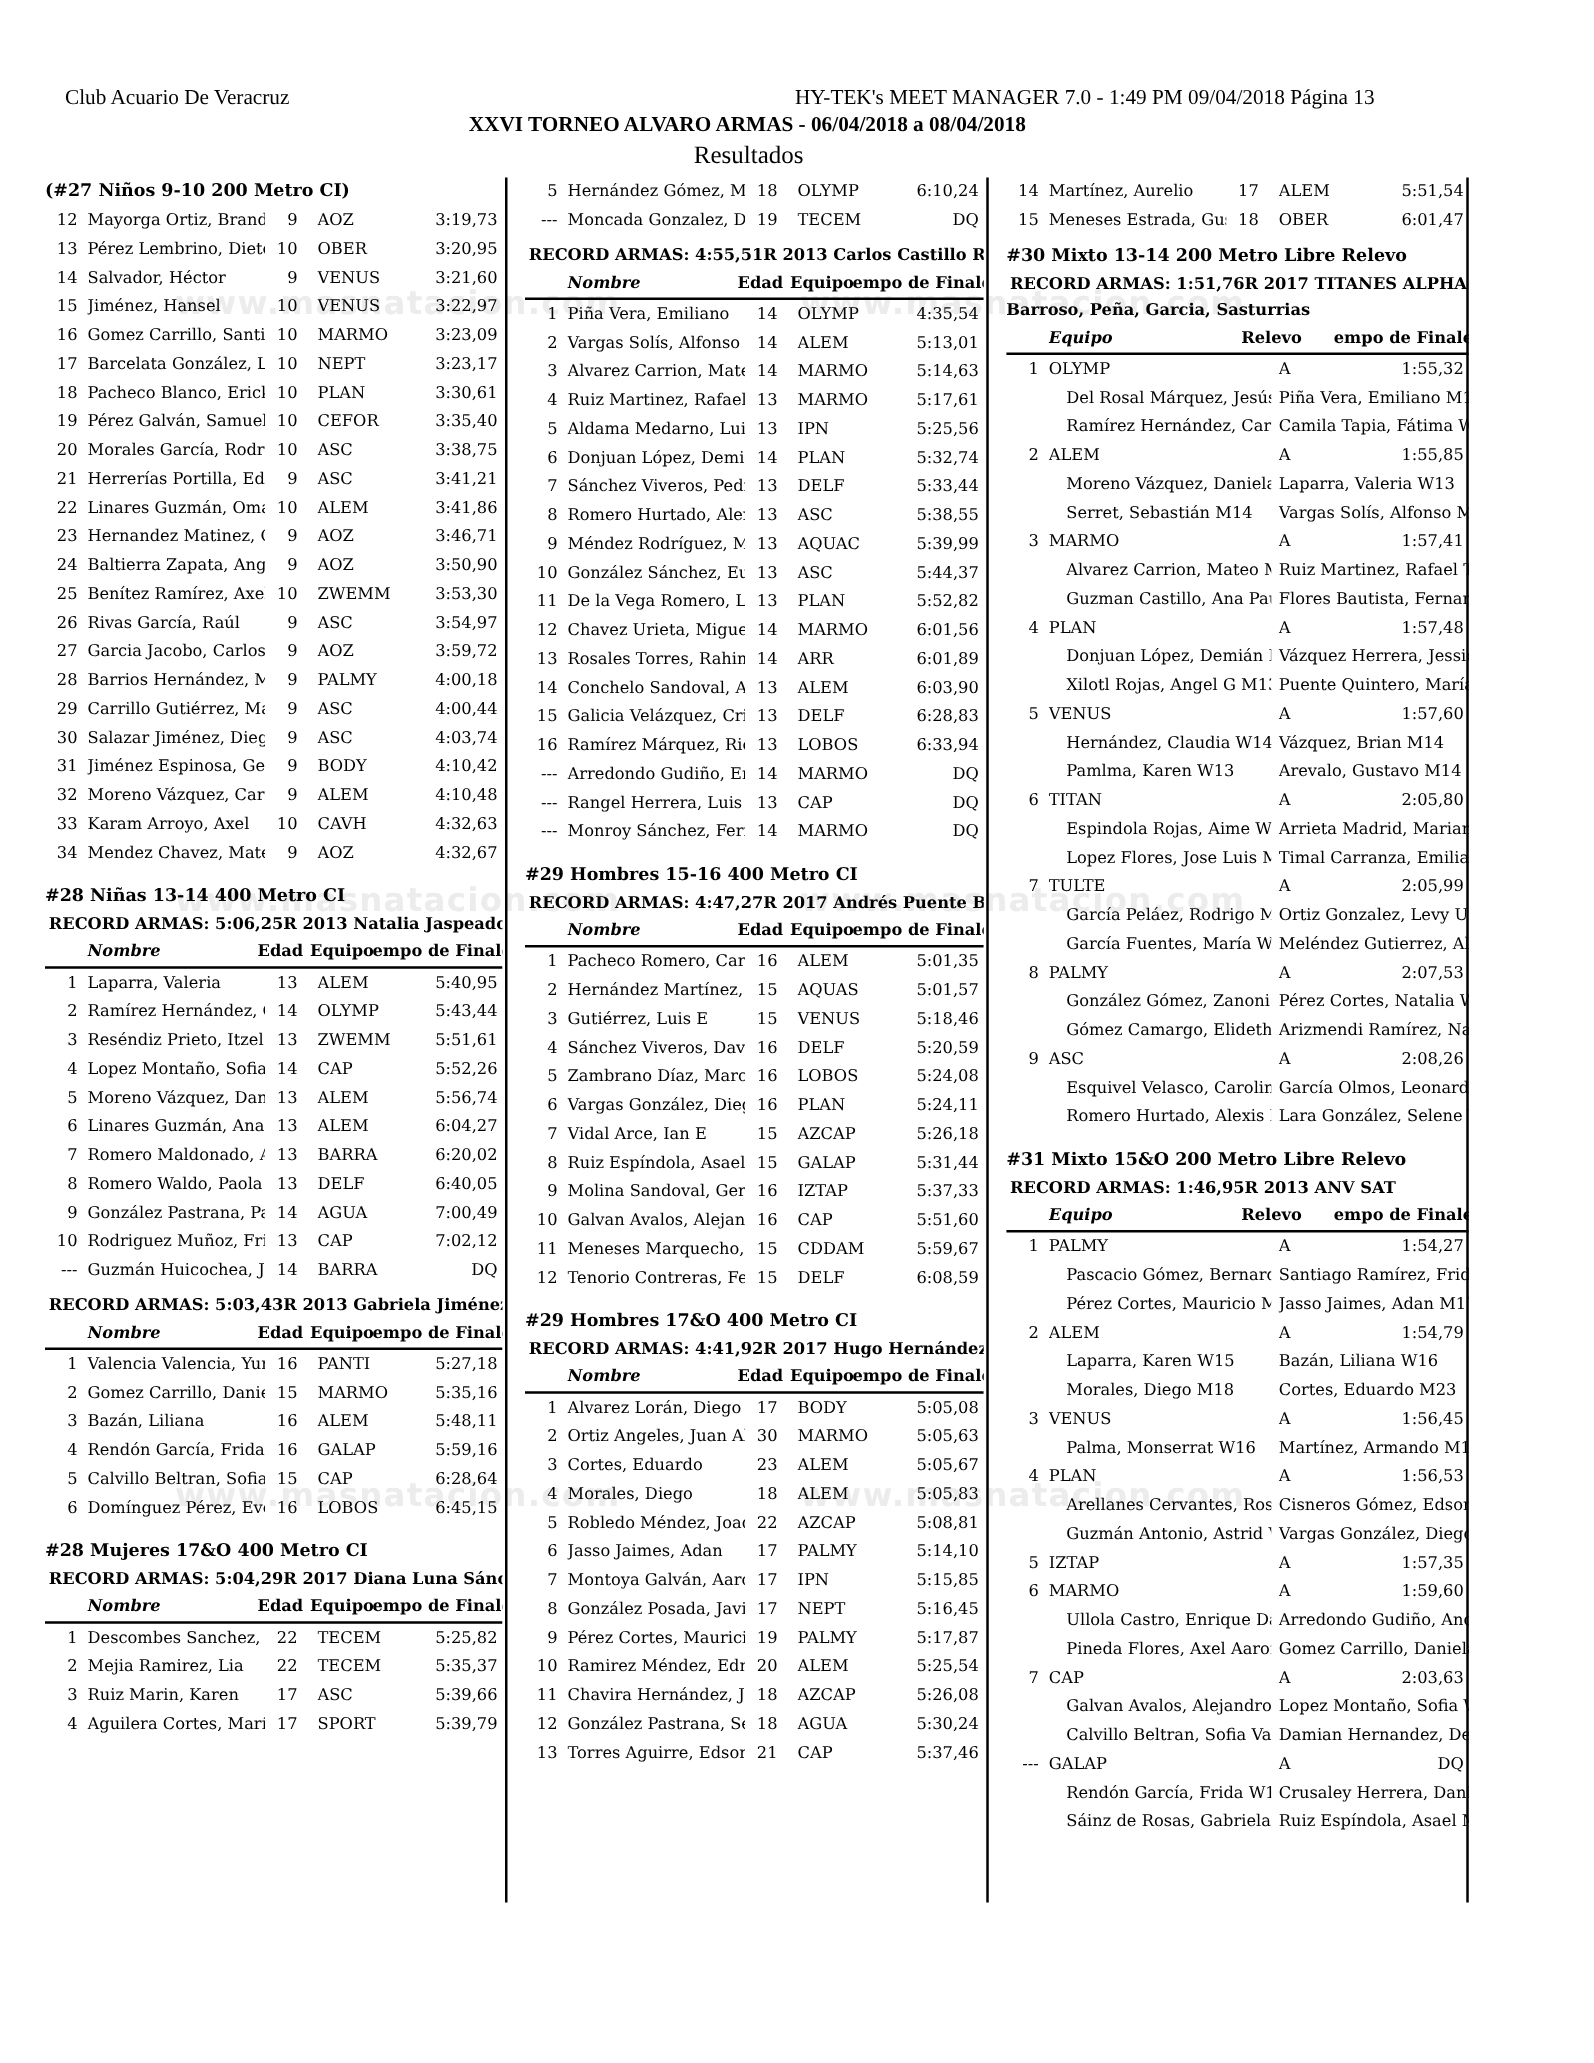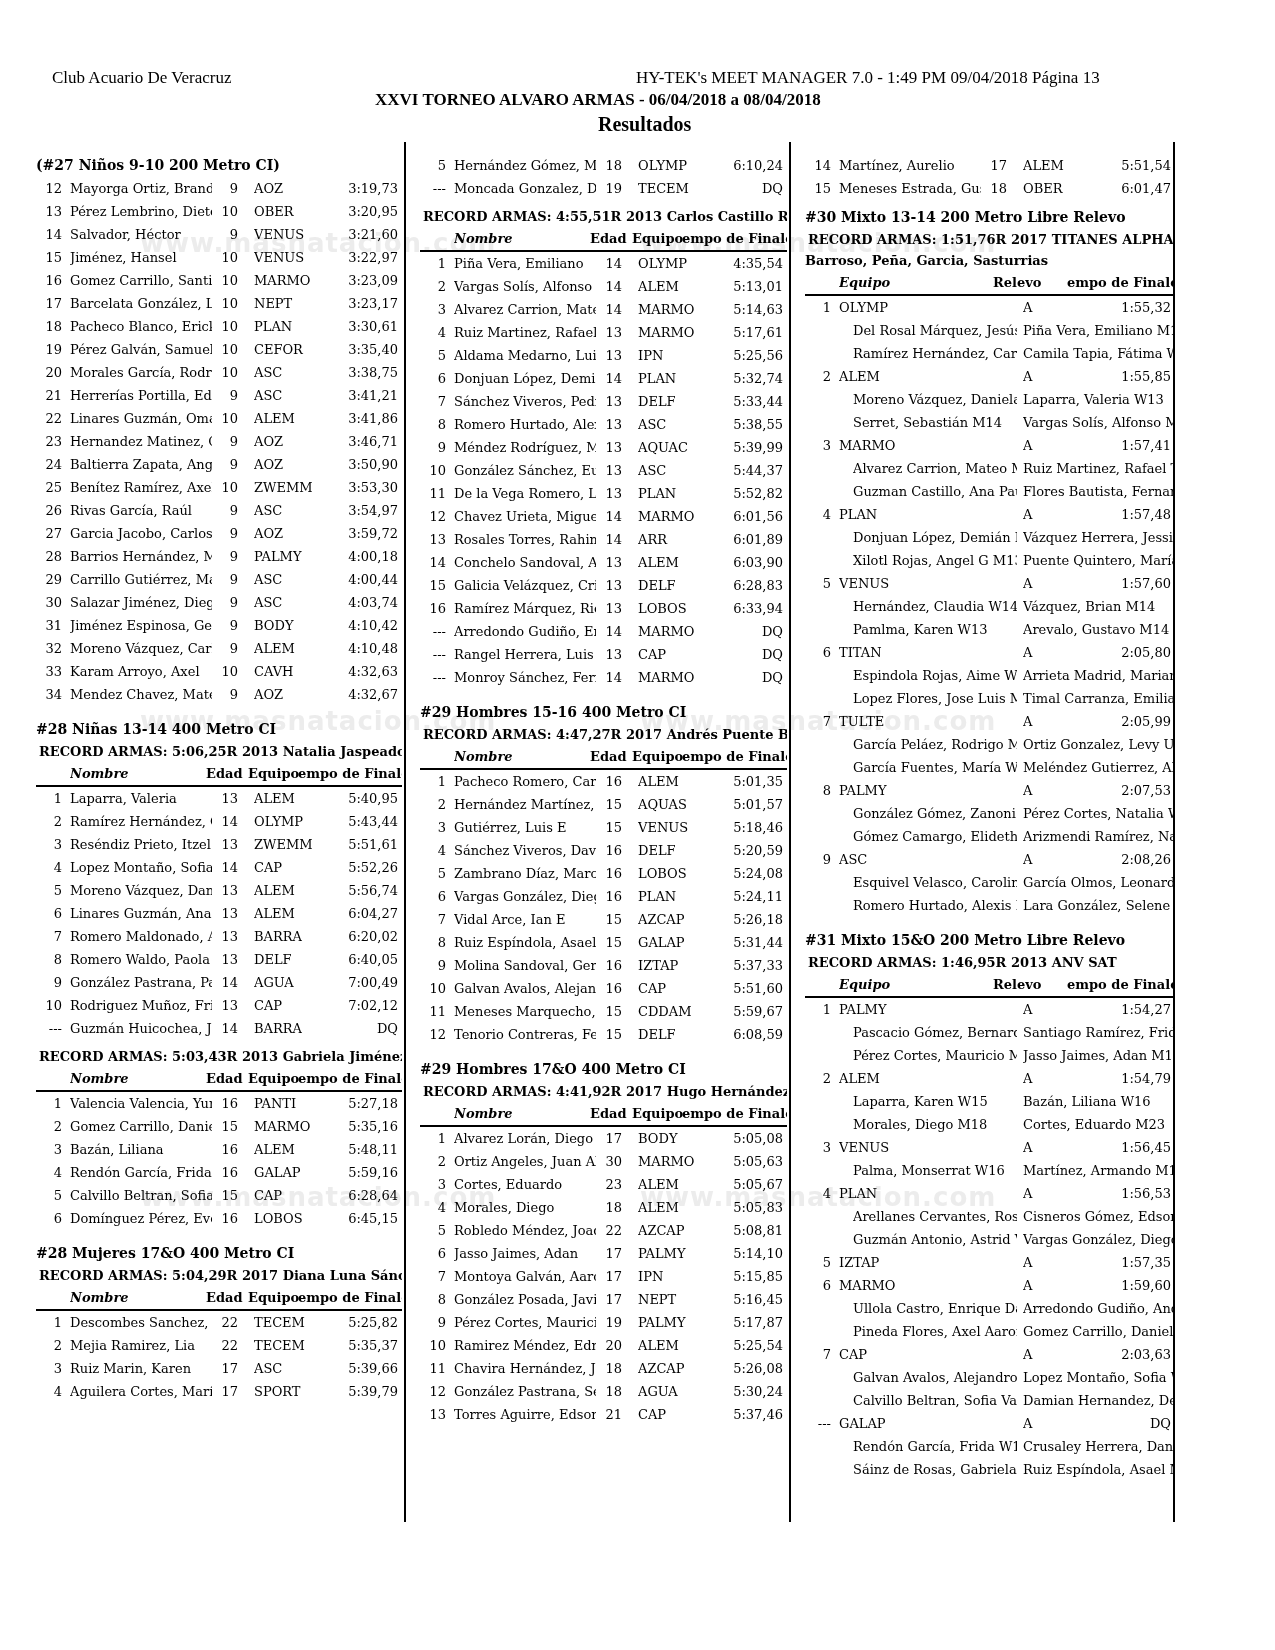--- a/index.html
+++ b/index.html
@@ -1,19 +1,19 @@
 <!DOCTYPE html>
 <html><head>
 <meta charset="utf-8">
 <style>
   html, body { margin:0; padding:0; background:#fff; }
   body { width:1275px; height:1650px; position:relative; overflow:hidden; color:#000;
          font-family:"DejaVu Serif","Liberation Serif",serif; }
   .hdr { position:absolute; font-family:"Liberation Serif",serif; font-size:17px; white-space:nowrap; }
-  .col { position:absolute; top:142px; overflow:hidden;margin-top:12px; }
+  .col { position:absolute; top:142px; overflow:hidden; }
   .col-l { left:36px; width:366px; }
   .col-m { left:420px; width:367px; }
   .col-r { left:805px; width:370px; }
   .vline { position:absolute; top:142px; width:2px; background:#000; height:1380px; }
   .row { height:23px; line-height:23px; font-size:13px; white-space:nowrap; position:relative; }
   .row span { position:absolute; overflow:hidden; }
   .pl { width:26px; text-align:right; left:0; }
   .nm { left:34px; width:142px; }
   .ag { left:178px; width:24px; text-align:right; }
   .tm { left:218px; width:60px; }
@@ -33,21 +33,21 @@
   .sw .s1 { left:48px; width:164px; overflow:hidden; }
   .sw .s2 { left:218px; width:160px; overflow:hidden; }
   .wm { position:absolute; color:#ececec; font-family:"DejaVu Sans",sans-serif; font-weight:bold; font-size:26px; letter-spacing:1px; pointer-events:none; }
 </style>
 </head>
 <body>
 
 <div class="hdr" style="left:52px;top:68px;">Club Acuario De Veracruz</div>
 <div class="hdr" style="left:636px;top:68px;font-family:Liberation Serif, serif;">HY-TEK's MEET MANAGER 7.0 - 1:49 PM  09/04/2018  Página 13</div>
 <div class="hdr" style="left:375px;top:90px;font-weight:bold;">XXVI  TORNEO ALVARO ARMAS - 06/04/2018 a 08/04/2018</div>
-<div class="hdr" style="left:555px;top:113px;font-weight:bold;font-size:20px;margin-left:43px;">Resultados</div>
+<div class="hdr" style="left:555px;top:113px;font-weight:normal;font-size:20px;">Resultados</div>
 
 <div class="wm" style="left:140px;top:228px;">www.masnatacion.com</div>
 <div class="wm" style="left:640px;top:228px;">www.masnatacion.com</div>
 <div class="wm" style="left:140px;top:706px;">www.masnatacion.com</div>
 <div class="wm" style="left:640px;top:706px;">www.masnatacion.com</div>
 <div class="wm" style="left:140px;top:1182px;">www.masnatacion.com</div>
 <div class="wm" style="left:640px;top:1182px;">www.masnatacion.com</div>
 
 <div class="vline" style="left:404px;"></div>
 <div class="vline" style="left:789px;"></div>

